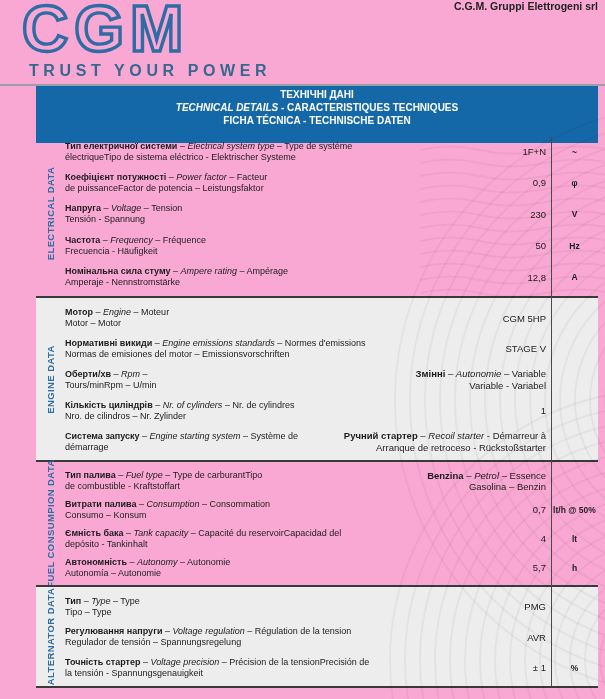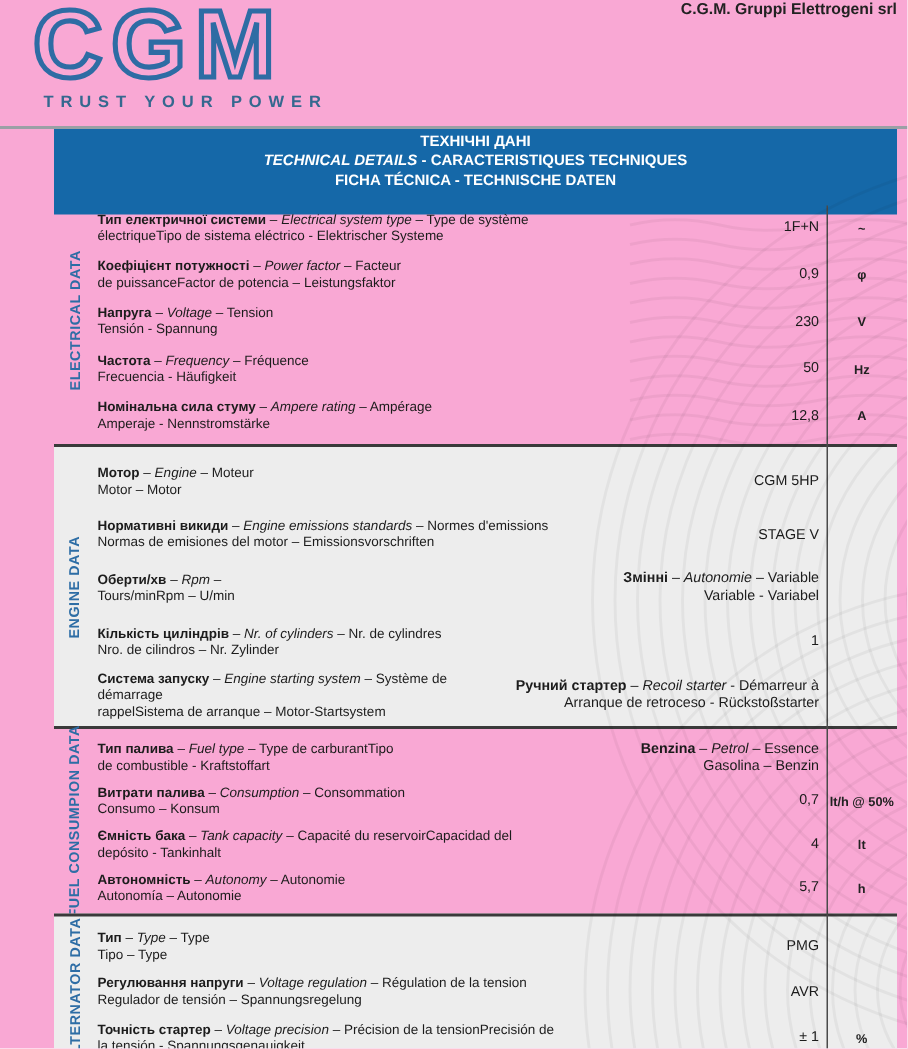--- a/index.html
+++ b/index.html
@@ -8,21 +8,21 @@
   .page { position:relative; width:605px; height:699px; background:#f9a8d4; overflow:hidden; }
 
   
   .logo-text{
     position:absolute; left:22px; top:-8px;
     font-size:64px; font-weight:bold; letter-spacing:6px;
     color:transparent; -webkit-text-stroke:3.4px var(--logo-blue);
   }
   .logo-tag{
     position:absolute; left:29px; top:62px;
-    font-size:11px; font-weight:bold; letter-spacing:4.6px; color:#35688f;
+    font-size:16px; font-weight:bold; letter-spacing:4.6px; color:#35688f;
   }
   .company{
     position:absolute; right:7px; top:0;
     font-size:10.5px; font-weight:bold; color:#222;
   }
 
   
   .toprule{ position:absolute; left:0; top:84px; width:605px; height:2px; background:#9aa0a5; }
   .band{
     position:absolute; left:36px; top:86px; width:562px; height:57px;
@@ -31,21 +31,21 @@
   }
   .band .it{ font-style:italic; }
 
   
   .table{ position:absolute; left:36px; top:131px; width:562px; }
   #sections{ border-bottom:2.5px solid #3a3a3a; }
   .section{ display:flex; position:relative; }
   .section + .section{ border-top:2.5px solid #3a3a3a; }
   .section.shaded{ background:#ededed; }
   #sections .section:nth-child(1){ height:165px; }
-  #sections .section:nth-child(2){ height:188px; }
+  #sections .section:nth-child(2){ height:164px; }
   #sections .section:nth-child(3){ height:125px; }
   #sections .section:nth-child(4){ height:101px; }
 
   .seclabel{ width:29px; flex:none; display:flex; align-items:center; justify-content:center; }
   .seclabel span{
     transform:rotate(-90deg); white-space:nowrap;
     font-weight:bold; font-size:9.5px; letter-spacing:.4px; color:var(--label-blue);
   }
   .rows{ flex:1; display:grid; grid-auto-rows:1fr; padding:5px 0 3px 0; min-width:0; }
   .row{ display:flex; align-items:center; min-width:0; }
@@ -177,21 +177,20 @@
                 <div><span>Nro. de cilindros – Nr. Zylinder</span></div>
               </div>
               <div class="val">
                 <div><span>1</span></div>
               </div>
               <div class="unit"></div>
             </div>
             <div class="row">
               <div class="lbl">
                 <div><span class="b">Система запуску</span><span> – </span><span class="i">Engine starting system</span><span> – Système de démarrage</span></div>
-                <div><span>rappelSistema de arranque – Motor-Startsystem</span></div>
               </div>
               <div class="val">
                 <div><span class="b">Ручний стартер</span><span> – </span><span class="i">Recoil starter</span><span> - Démarreur à</span></div>
                 <div><span>Arranque de retroceso - Rückstoßstarter</span></div>
               </div>
               <div class="unit"></div>
             </div>
           </div>
         </div>
         <div class="section">

